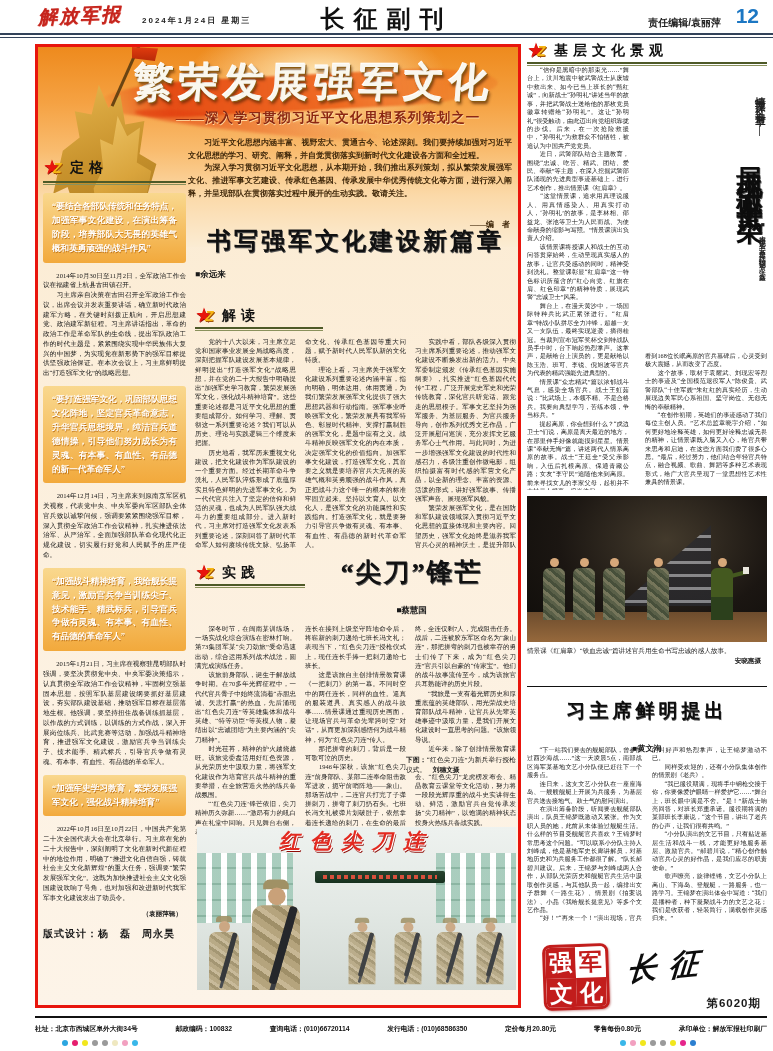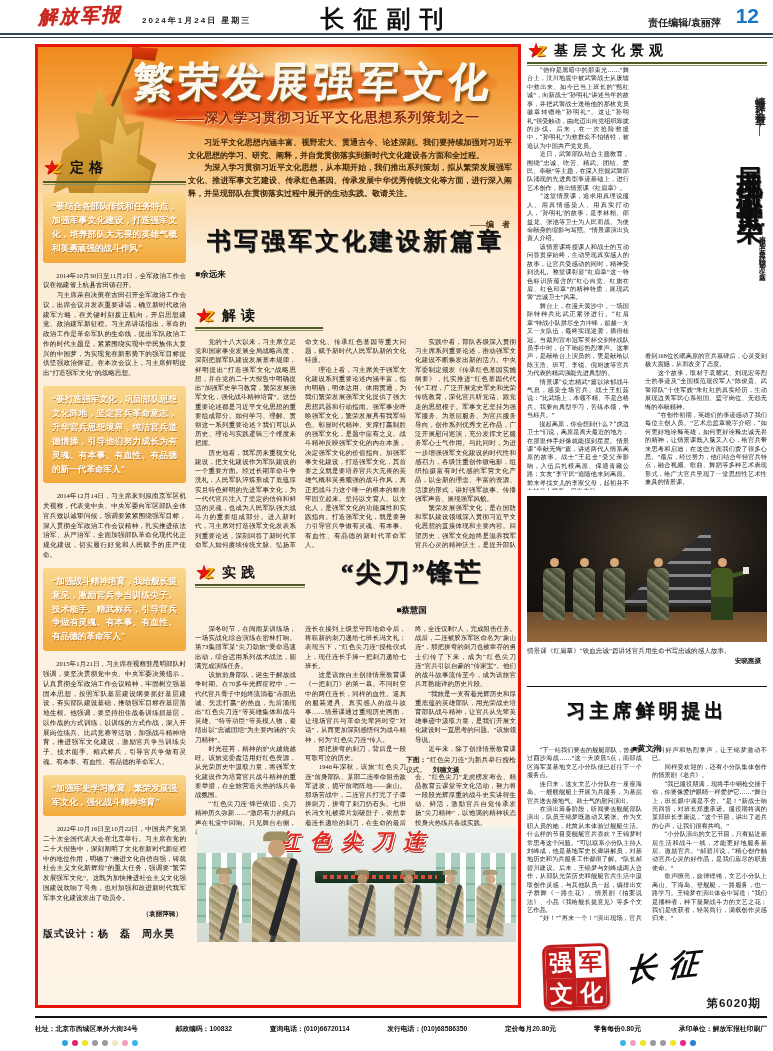--- a/index.html
+++ b/index.html
@@ -56,21 +56,21 @@
   .jiedu-head { position:absolute; left:0; top:88px; width:128px; }
   .cols3 { position:absolute; left:0; top:118px; width:321px; height:220px; column-count:3; column-gap:9px; font-size:6.5px; line-height:1.42; text-align:justify; white-space:pre-line; overflow:hidden; color:#181818; }
   .shijian-head { position:absolute; left:0; top:345px; width:110px; }
   .a-title2 { position:absolute; left:112px; right:0; top:336px; text-align:center; font-size:26px; font-weight:bold; letter-spacing:2px; color:#111; text-shadow:0.7px 0.7px 0 #555; white-space:nowrap; }
   .a-author2 { position:absolute; left:112px; right:0; top:386px; text-align:center; font-size:8.5px; font-weight:bold; }
   .cols3b { top:405px; height:214px; }
   .mid-caption { position:absolute; left:211px; top:534px; width:110px; background:#fdf2e2; font-size:6.7px; line-height:1.45; text-align:justify; color:#151515; padding-top:2px; }
   .mid-caption .b { font-weight:bold; }
 
   
-  .photo2 { position:absolute; left:159px; top:780px; width:319px; height:115px; background:linear-gradient(180deg,#eef2ef 0%,#e2e8e4 50%,#d3dad5 100%); overflow:hidden;padding-left:12px; }
+  .photo2 { position:absolute; left:159px; top:780px; width:319px; height:163px; background:linear-gradient(180deg,#eef2ef 0%,#e2e8e4 50%,#d3dad5 100%); overflow:hidden;padding-left:12px; }
   .ph2-win { position:absolute; top:26px; height:70px; background:repeating-linear-gradient(90deg,rgba(88,158,128,0.5) 0 9px,rgba(255,255,255,0.92) 9px 15px),repeating-linear-gradient(180deg,rgba(255,255,255,0.9) 0 14px,rgba(120,150,135,0.35) 14px 16px); }
   .ph2-sign { position:absolute; left:118px; top:44px; width:130px; height:12px; background:linear-gradient(180deg,#27442f,#16301e); border-radius:2px; }
   .ph2-sign::after { content:""; position:absolute; left:8px; right:8px; top:4px; height:4px; background:repeating-linear-gradient(90deg,#d8503c 0 4px,rgba(0,0,0,0) 4px 7px); }
   .ph2-banner { position:absolute; left:0; right:0; top:0px; text-align:center; font-size:21px; font-weight:bold; font-style:italic; letter-spacing:10px; color:#e32a20; text-shadow:1px 1px 0 #ffffff,1.5px 1.5px 0 #8f0b06; white-space:nowrap; }
   .fig { position:absolute; }
   .fig .cap { width:16px; height:6px; background:#a09165; border-radius:4px 4px 0 0; margin:0 auto; }
   .fig .head { width:11px; height:11px; border-radius:50%; background:#c9a179; margin:-1px auto 0; }
   .fig .torso { width:30px; height:58px; border-radius:7px 7px 0 0; margin:0 auto; background:repeating-linear-gradient(35deg,#b5a47d 0 4px,#9f8f68 4px 7px,#c7b794 7px 10px); }
   .fig .rifle { position:absolute; left:17px; top:16px; width:5px; height:50px; background:#25272b; border-radius:2px; transform:rotate(16deg); box-shadow:1px 8px 0 -1px #3a3d42; }
 
@@ -148,21 +148,21 @@
 　　为深入学习贯彻习近平文化思想，从本期开始，我们推出系列策划，拟从繁荣发展强军文化、推进军事文艺建设、传承红色基因、传承发展中华优秀传统文化等方面，进行深入阐释，并呈现部队在贯彻落实过程中展开的生动实践。敬请关注。</div>
       <div class="b-sign">——编　者</div>
     </div>
 
     <div class="left-col">
       <div class="sec-head">
         <span class="star"></span>
         <span class="sec-label">定格</span>
       </div>
       <div class="sec-rule" style="margin-top:-4px;"></div>
-      <div class="quote">“要结合各部队传统和任务特点，加强军事文化建设，打造强军文化，培养部队大无畏的英雄气概和英勇顽强的战斗作风”</div>
+      <div class="quote">“要结合各部队传统和任务特点，加强军事文化建设，在演出筹备阶段，培养部队大无畏的英雄气概和英勇顽强的战斗作风”</div>
       <div class="p-small">　　2014年10月30日至11月2日，全军政治工作会议在福建省上杭县古田镇召开。
 　　习主席亲自决策在古田召开全军政治工作会议，出席会议并发表重要讲话，确立新时代政治建军方略，在关键时刻拨正航向，开启思想建党、政治建军新征程。习主席讲话指出，革命的政治工作是革命军队的生命线，提出军队政治工作的时代主题是，紧紧围绕实现中华民族伟大复兴的中国梦，为实现党在新形势下的强军目标提供坚强政治保证。在本次会议上，习主席鲜明提出“打造强军文化”的战略思想。</div>
       <div class="quote">“要打造强军文化，巩固部队思想文化阵地，坚定官兵革命意志，升华官兵思想境界，纯洁官兵道德情操，引导他们努力成长为有灵魂、有本事、有血性、有品德的新一代革命军人”</div>
       <div class="p-small">　　2014年12月14日，习主席来到原南京军区机关视察，代表党中央、中央军委向军区部队全体官兵致以诚挚问候，强调要紧紧围绕强军目标，深入贯彻全军政治工作会议精神，扎实推进依法治军、从严治军，全面加强部队革命化现代化正规化建设，切实履行好党和人民赋予的庄严使命。</div>
       <div class="quote">“加强战斗精神培育，我给舰长提意见，激励官兵争当训练尖子、技术能手、精武标兵，引导官兵争做有灵魂、有本事、有血性、有品德的革命军人”</div>
       <div class="p-small">　　2015年1月21日，习主席在视察驻昆明部队时强调，要坚决贯彻党中央、中央军委决策指示，认真贯彻全军政治工作会议精神，牢固树立强基固本思想，按照军队基层建设纲要抓好基层建设，夯实部队建设基础，推动强军目标在基层落地生根。他强调，要坚持扭住战备训练抓基层，以作战的方式训练，以训练的方式作战，深入开展岗位练兵、比武竞赛等活动，加强战斗精神培育，推进强军文化建设，激励官兵争当训练尖子、技术能手、精武标兵，引导官兵争做有灵魂、有本事、有血性、有品德的革命军人。</div>
       <div class="quote">“加强军史学习教育，繁荣发展强军文化，强化战斗精神培育”</div>
       <div class="p-small">　　2022年10月16日至10月22日，中国共产党第二十次全国代表大会在北京举行。习主席在党的二十大报告中，深刻阐明了文化在新时代新征程中的地位作用，明确了“推进文化自信自强，铸就社会主义文化新辉煌”的重大任务，强调要“繁荣发展强军文化”。这既为加快推进社会主义文化强国建设吹响了号角，也对加强和改进新时代我军军事文化建设发出了动员令。</div>
       <div class="credit-line">（袁丽萍辑）</div>
       <div class="design-line">版式设计：杨　磊　周永昊</div>

